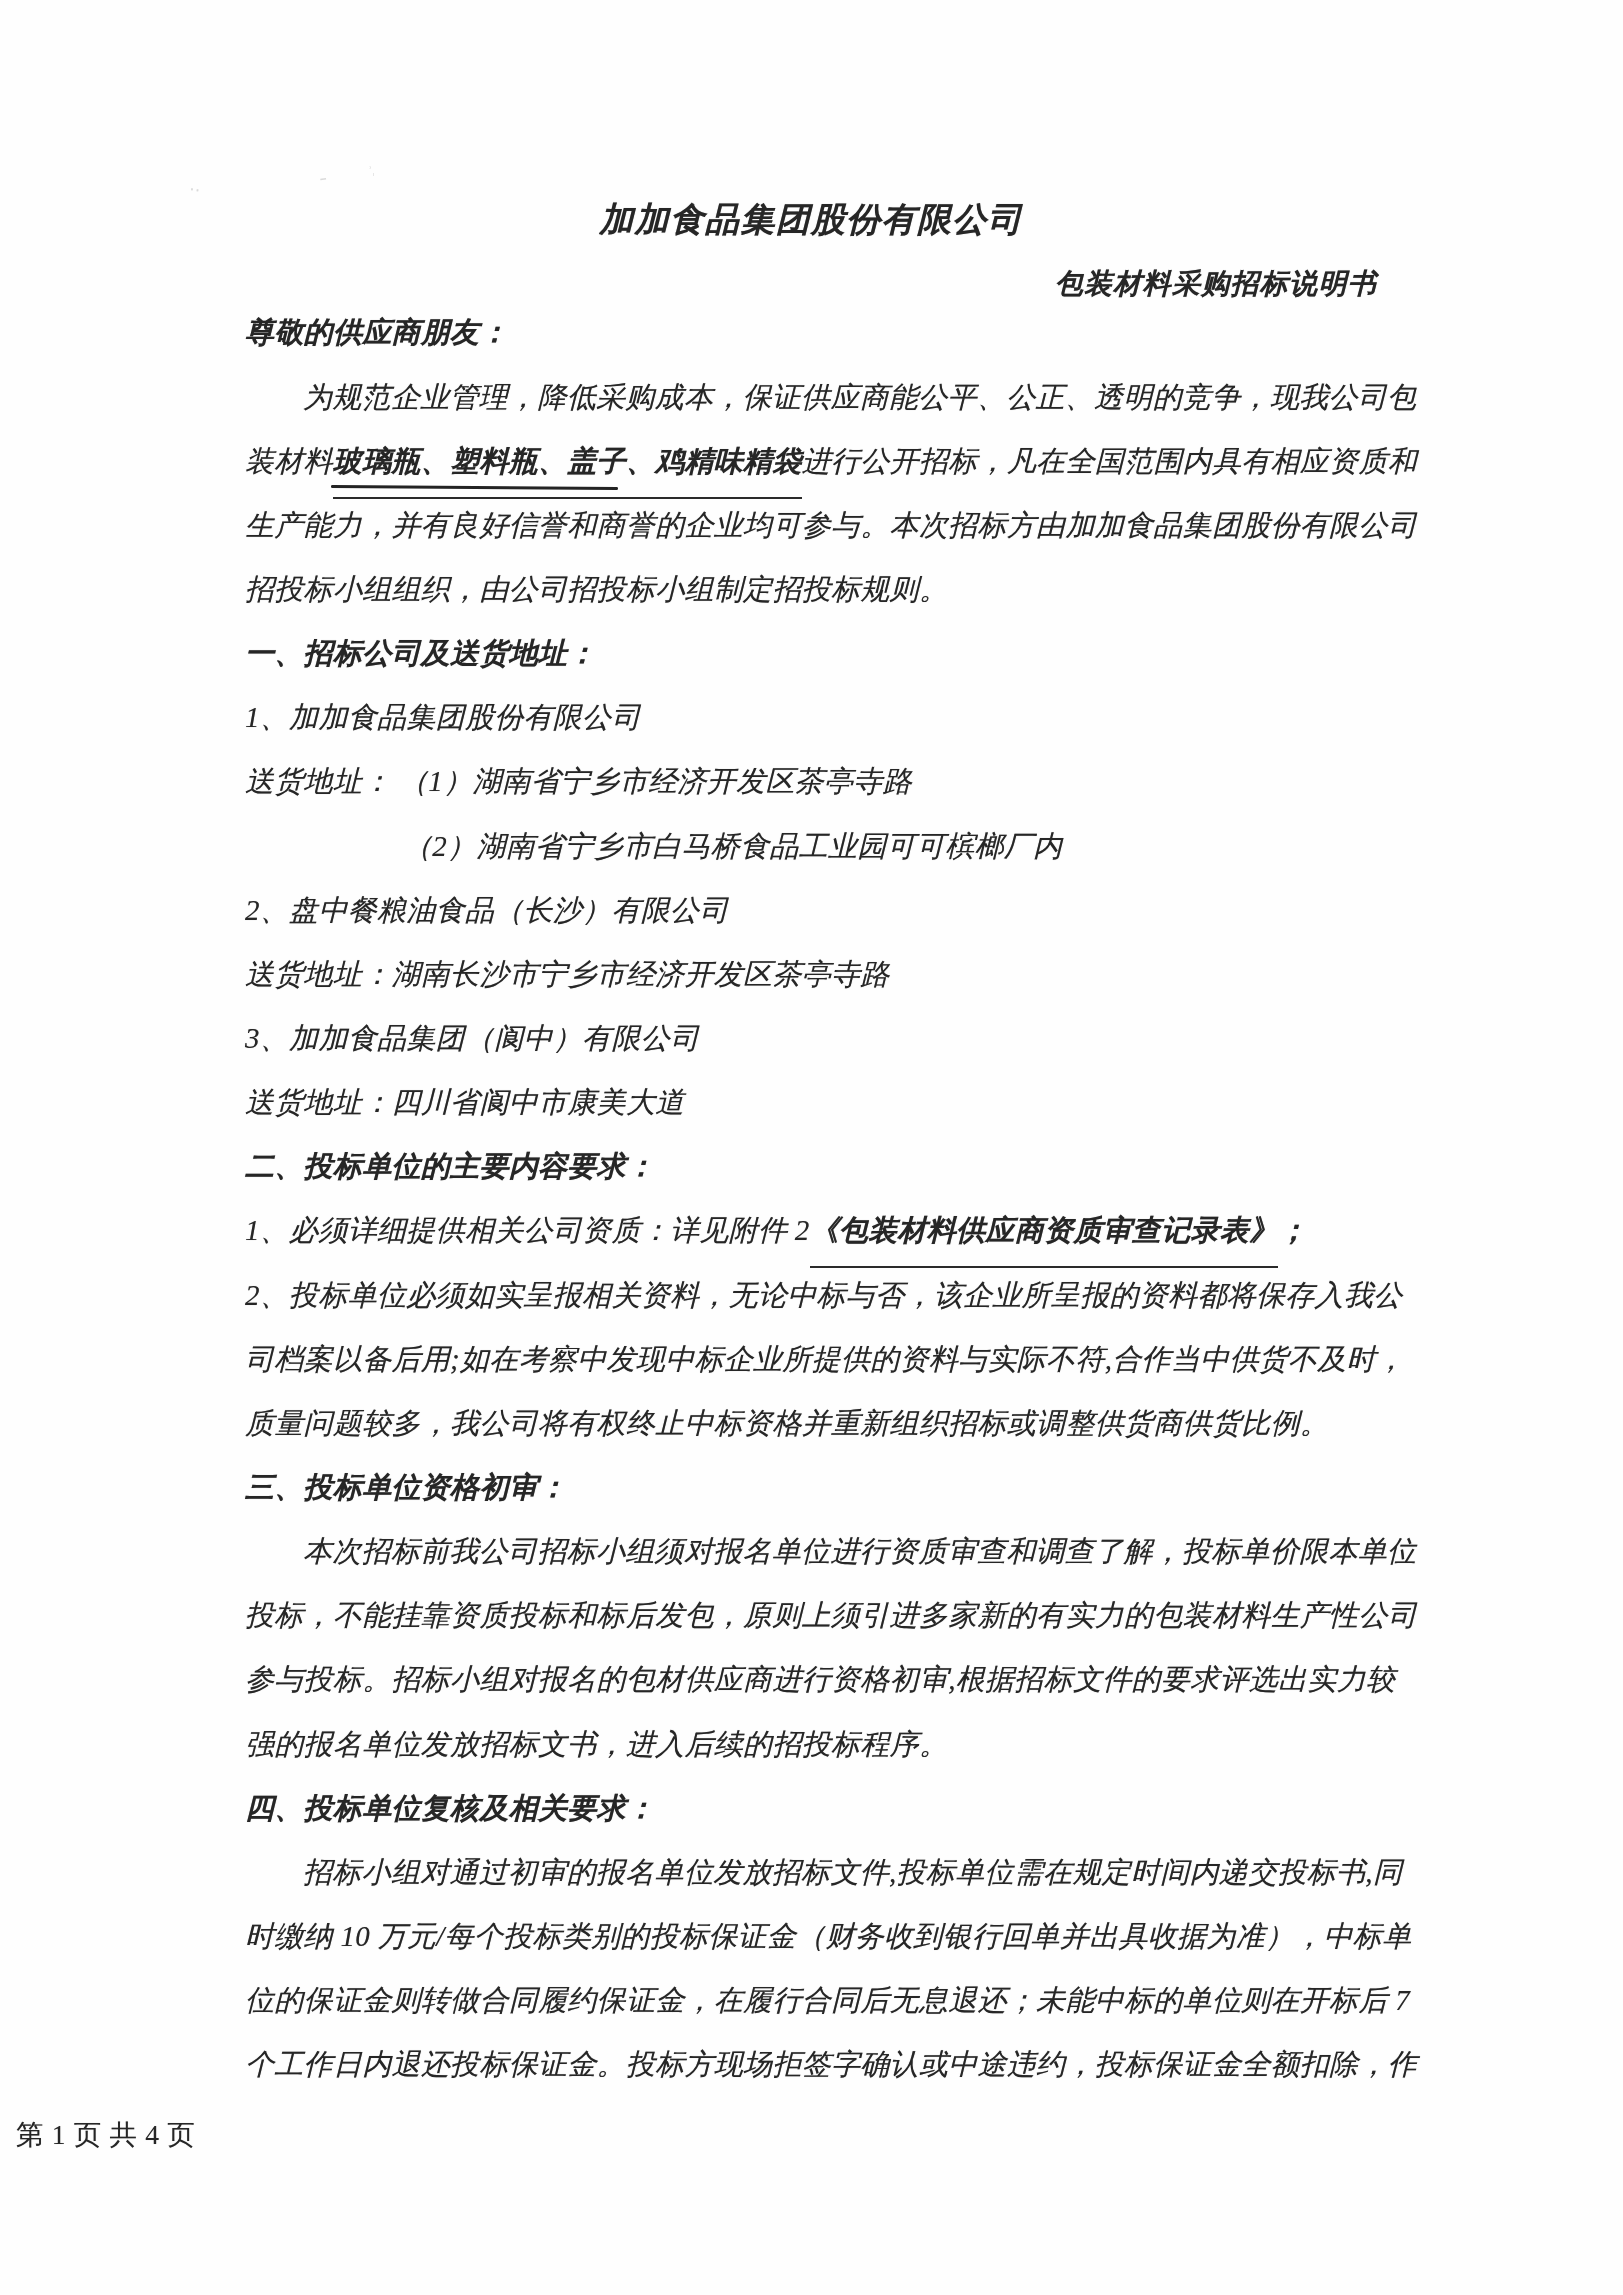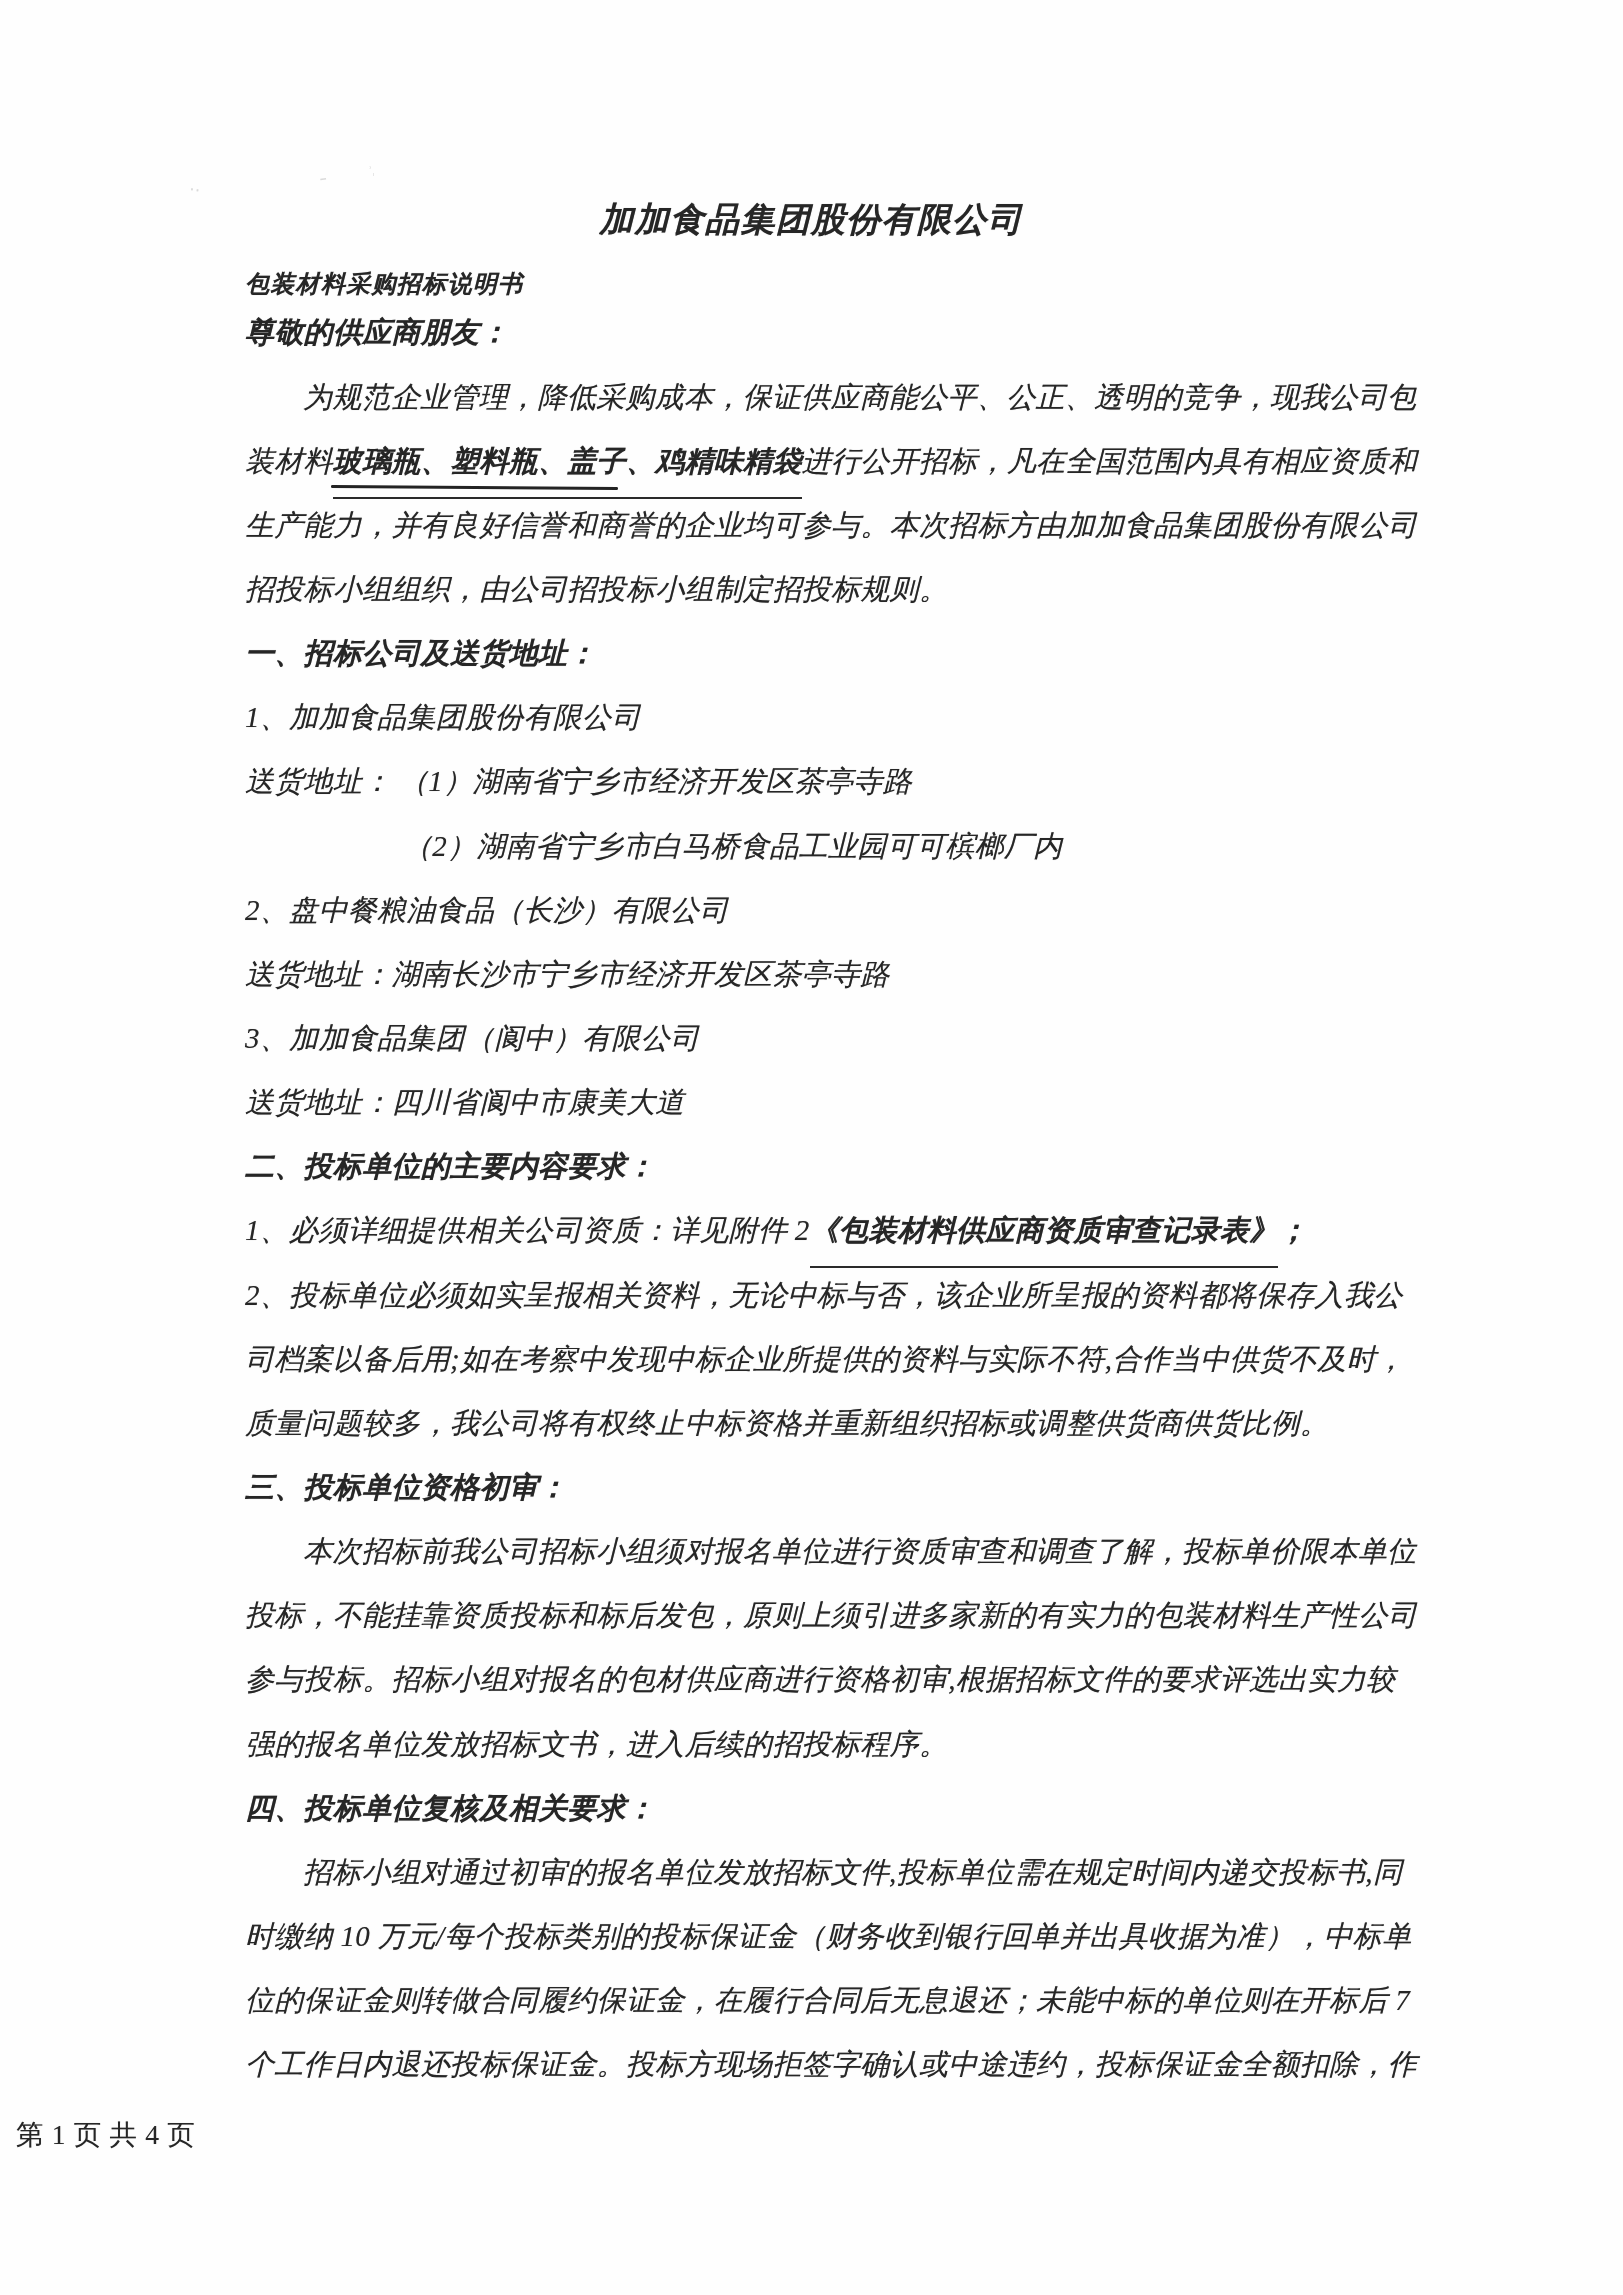--- a/index.html
+++ b/index.html
@@ -33,22 +33,22 @@
   }
   .title {
     top: 188px;
     text-align: center;
     font-size: 34px;
     font-weight: bold;
     letter-spacing: 1.3px;
   }
   .subtitle {
     top: 252px;
-    text-align: left;
-    font-size: 24px;
+    text-align: right;
+    font-size: 28px;
     font-weight: bold;
     letter-spacing: 1.3px;
   }
   .bold { font-weight: bold; }
   .indent { padding-left: 58px; }
   .indent2 { padding-left: 158px; }
   .em-u {
     font-weight: bold;
     padding-bottom: 20px;
     border-bottom: 2.6px solid #2a2a2a;

